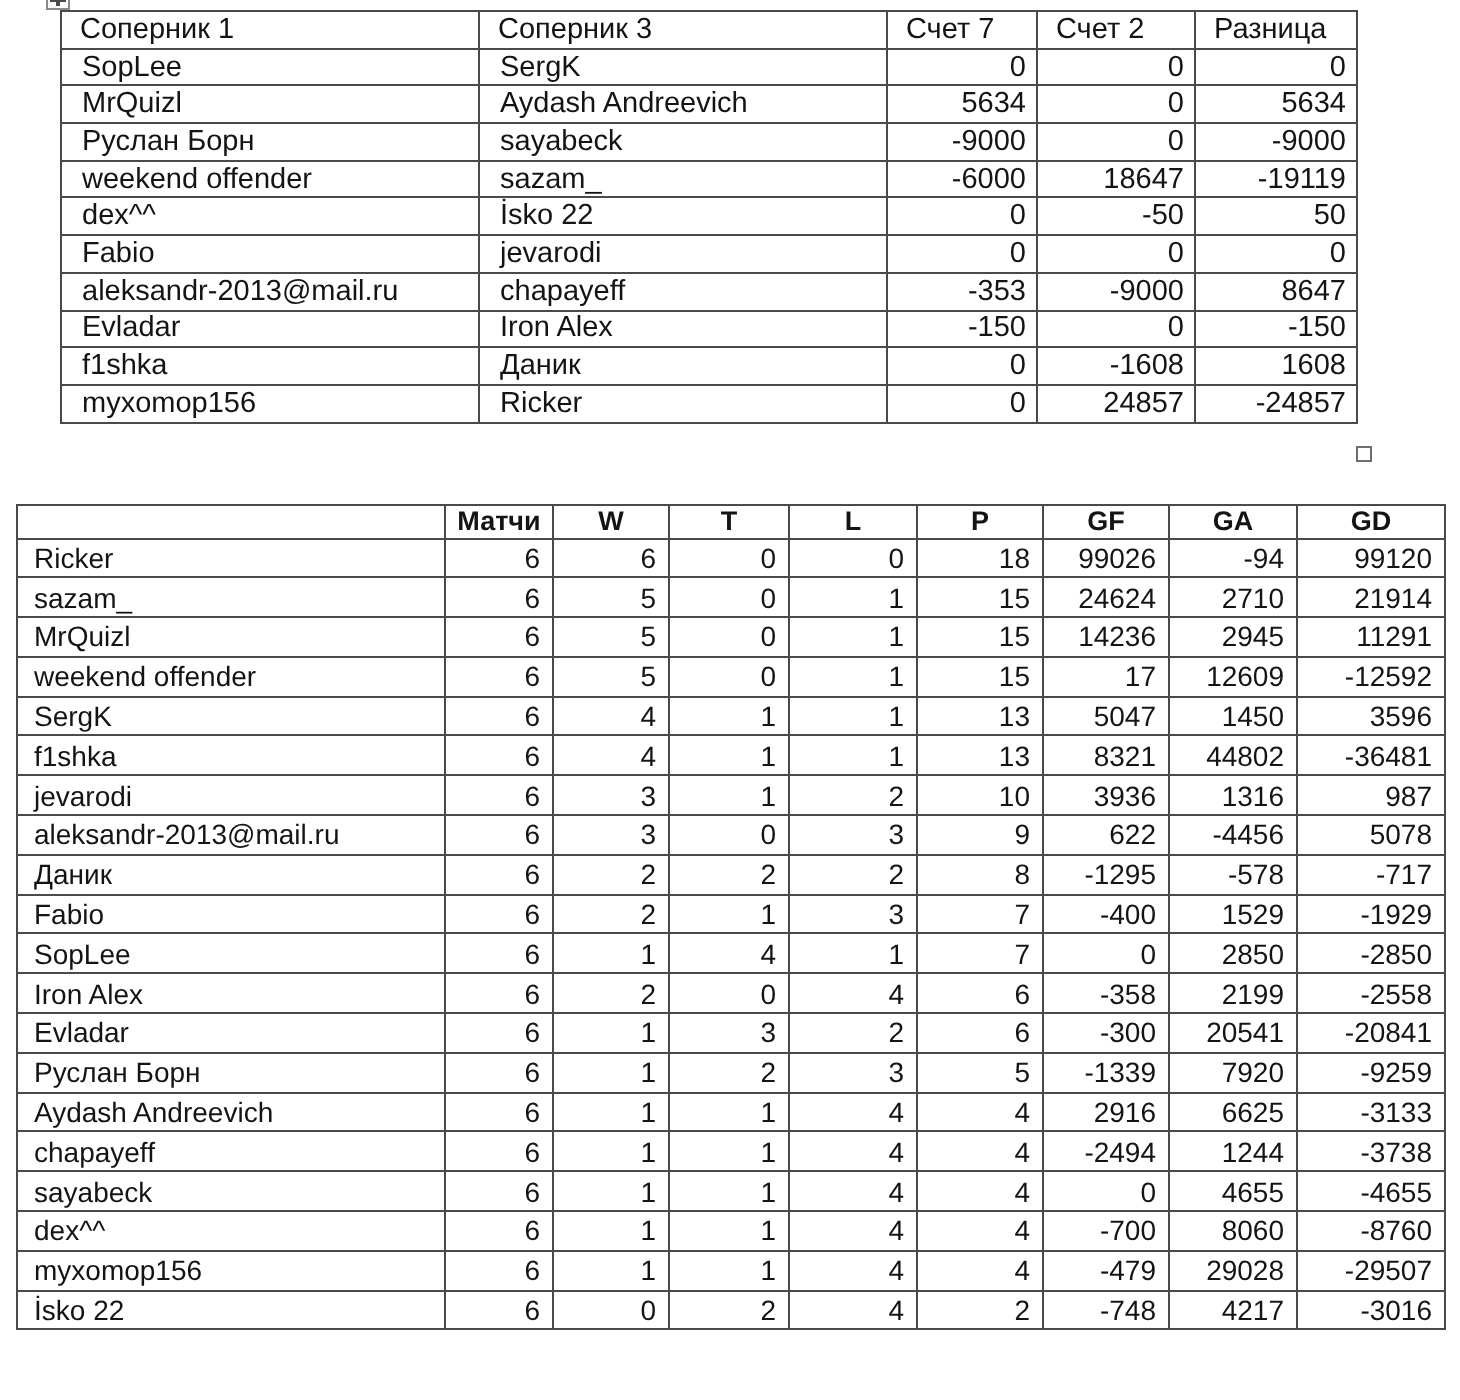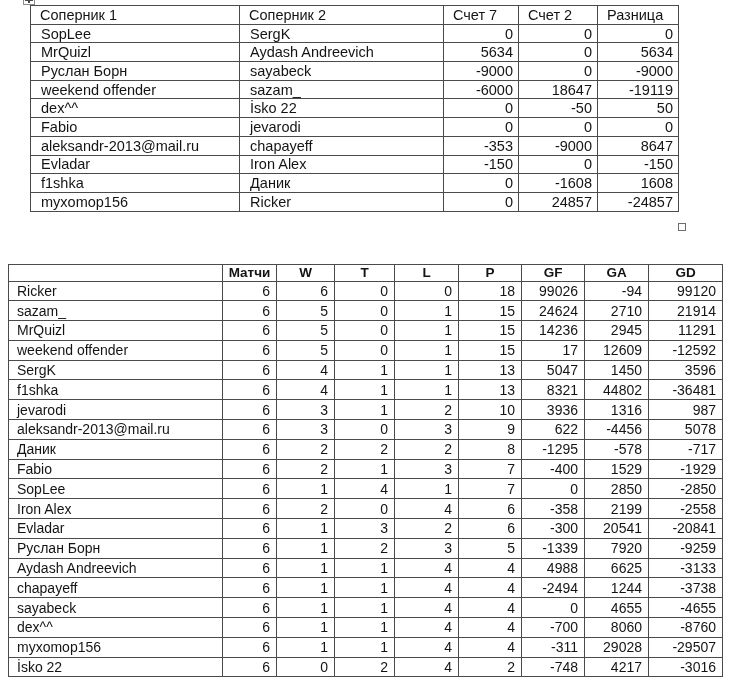--- a/index.html
+++ b/index.html
@@ -41,21 +41,21 @@
     border: 1px solid #4a4a4a;
     height: 18.7px;
     font-size: 14.5px;
     padding: 0 5px 0 5px;
   }
   .t1 th { font-weight: normal; text-align: left; padding-left: 9px; }
   .t1 td { text-align: right; padding-right: 5px; }
   .t1 td:nth-child(1), .t1 td:nth-child(2) { text-align: left; padding-left: 10px; }
 
   
-  .t2 { position: absolute; left: 8px; top: 252px; width: 714px; margin-top: 12px; }
+  .t2 { position: absolute; left: 8px; top: 252px; width: 714px; }
   .t2 th, .t2 td { border: 1px solid #4a4a4a; }
   .t2 th {
     height: 16.5px; font-size: 13.5px; font-weight: bold; text-align: center;
     padding: 0 2px;
   }
   .t2 td {
     height: 19.8px; font-size: 14px; text-align: right; padding: 0 6px 0 2px;
   }
   .t2 td:first-child { text-align: left; padding-left: 8px; }
 </style>
@@ -73,21 +73,21 @@
     <colgroup>
       <col style="width:209px">
         <col style="width:204px">
         <col style="width:75px">
       <col style="width:79px">
         <col style="width:81px">
     </colgroup>
   <thead>
         <tr>
           <th>Соперник 1</th>
-          <th>Соперник 2</th>
+          <th>Соперник 3</th>
           <th>Счет 7</th>
           <th>Счет 2</th>
           <th>Разница</th>
         </tr>
       </thead>
       <tbody>
         <tr>
           <td>SopLee</td>
           <td>SergK</td>
           <td>0</td>
@@ -342,21 +342,21 @@
           <td>7920</td>
           <td>-9259</td>
         </tr>
         <tr>
           <td>Aydash Andreevich</td>
           <td>6</td>
           <td>1</td>
           <td>1</td>
           <td>4</td>
           <td>4</td>
-          <td>4988</td>
+          <td>2916</td>
           <td>6625</td>
           <td>-3133</td>
         </tr>
         <tr>
           <td>chapayeff</td>
           <td>6</td>
           <td>1</td>
           <td>1</td>
           <td>4</td>
           <td>4</td>
@@ -386,21 +386,21 @@
           <td>8060</td>
           <td>-8760</td>
         </tr>
         <tr>
           <td>myxomop156</td>
           <td>6</td>
           <td>1</td>
           <td>1</td>
           <td>4</td>
           <td>4</td>
-          <td>-311</td>
+          <td>-479</td>
           <td>29028</td>
           <td>-29507</td>
         </tr>
         <tr>
           <td>İsko 22</td>
           <td>6</td>
           <td>0</td>
           <td>2</td>
           <td>4</td>
           <td>2</td>

